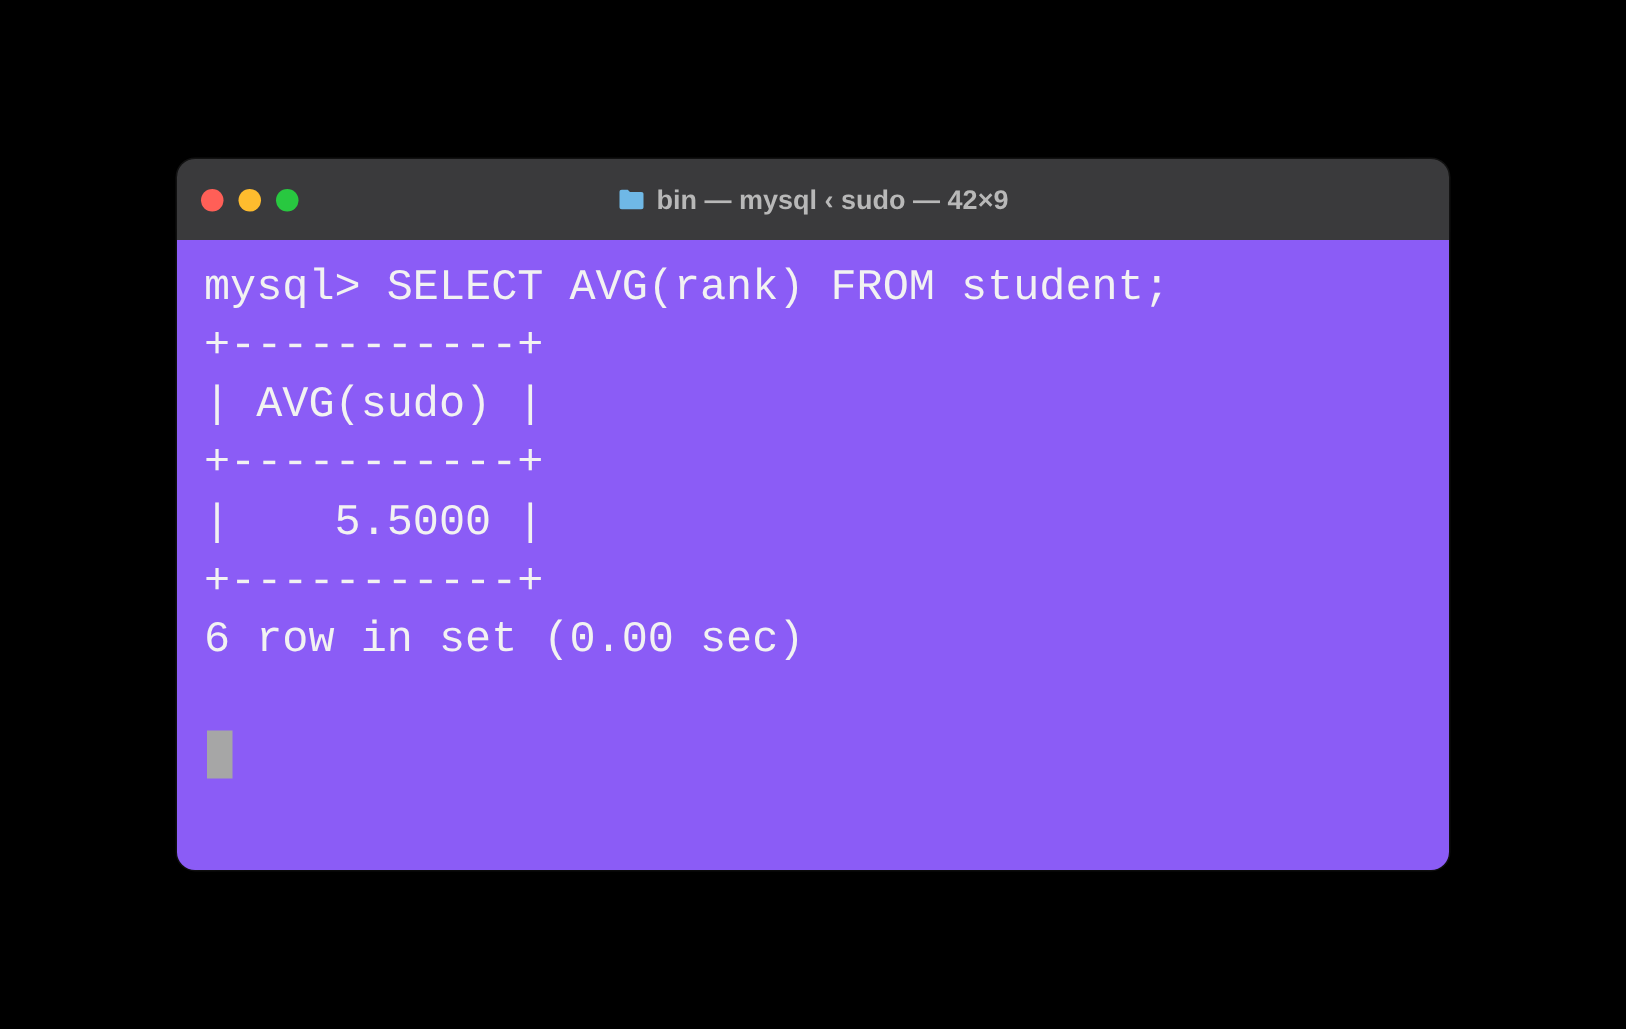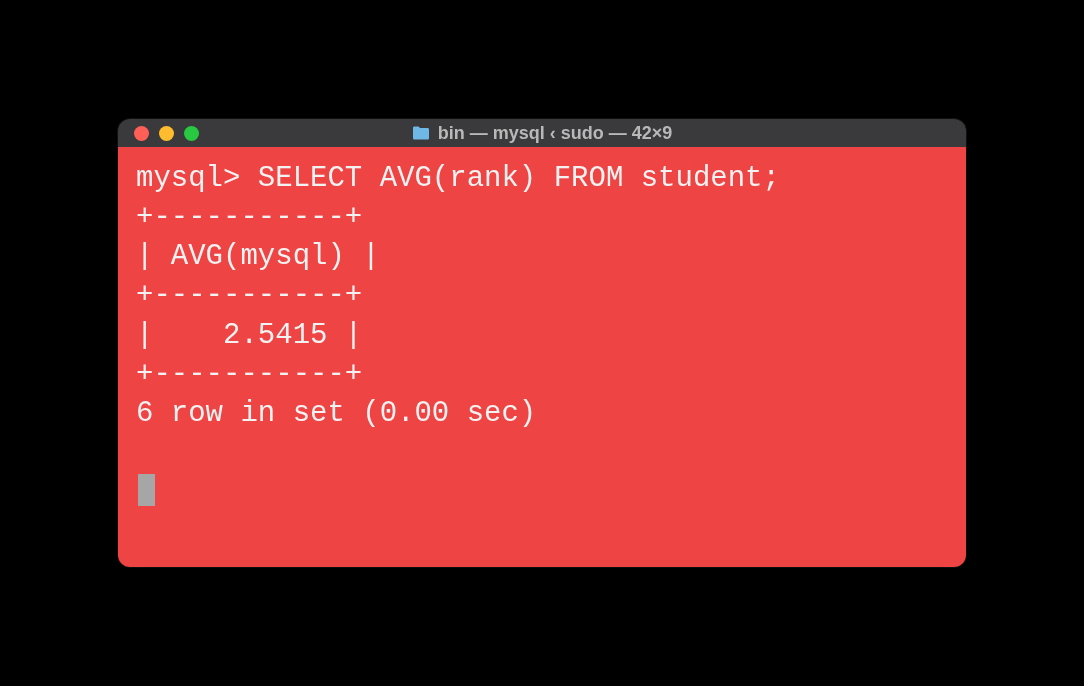--- a/index.html
+++ b/index.html
@@ -20,21 +20,21 @@
 
     .terminal-window {
       width: 848px;
       background: #000000;
       border-radius: 12px;
       overflow: hidden;
       box-shadow: 0 20px 60px rgba(0,0,0,0.5), 0 0 0 1px rgba(255,255,255,0.08);
     }
 
     .title-bar {
-      height: 28px;
+      height: 54px;
       background: #3a3a3c;
       display: flex;
       align-items: center;
       padding: 0 16px;
       position: relative;
     }
 
     .traffic-lights {
       display: flex;
       gap: 10px;
@@ -74,21 +74,21 @@
 
     .title-text {
       color: #b8b8b8;
       font-size: 18px;
       font-weight: 600;
       font-family: -apple-system, BlinkMacSystemFont, "Segoe UI", sans-serif;
     }
 
     .terminal-body {
       padding: 12px 18px 18px 18px;
-      background: #ef4444;
+      background: #8b5cf6;
       min-height: 420px;
     }
 
     .terminal-line {
       color: #f2f2f2;
       font-size: 29px;
       line-height: 1.35;
       white-space: pre;
       font-weight: 500;
     }
@@ -122,21 +122,21 @@
         <svg width="18" height="14" viewBox="0 0 18 14">
           <path d="M1 2 C1 1 1.5 0.5 2.5 0.5 L6.5 0.5 L8 2 L15.5 2 C16.5 2 17 2.5 17 3.5 L17 12 C17 13 16.5 13.5 15.5 13.5 L2.5 13.5 C1.5 13.5 1 13 1 12 Z" fill="#6fb8e6"></path>
         </svg>
       </span>
       <span class="title-text">bin — mysql ‹ sudo — 42×9</span>
     </div>
   </div>
   <div class="terminal-body">
     <div class="terminal-line">mysql&gt; SELECT AVG(rank) FROM student;</div>
     <div class="terminal-line">+-----------+</div>
-    <div class="terminal-line">| AVG(mysql) |</div>
+    <div class="terminal-line">| AVG(sudo) |</div>
     <div class="terminal-line">+-----------+</div>
-    <div class="terminal-line">|    2.5415 |</div>
+    <div class="terminal-line">|    5.5000 |</div>
     <div class="terminal-line">+-----------+</div>
     <div class="terminal-line">6 row in set (0.00 sec)</div>
     <div class="blank-line"></div>
     <div class="terminal-line"><span class="cursor-block"></span></div>
   </div>
 </div>
 
 </body></html>

